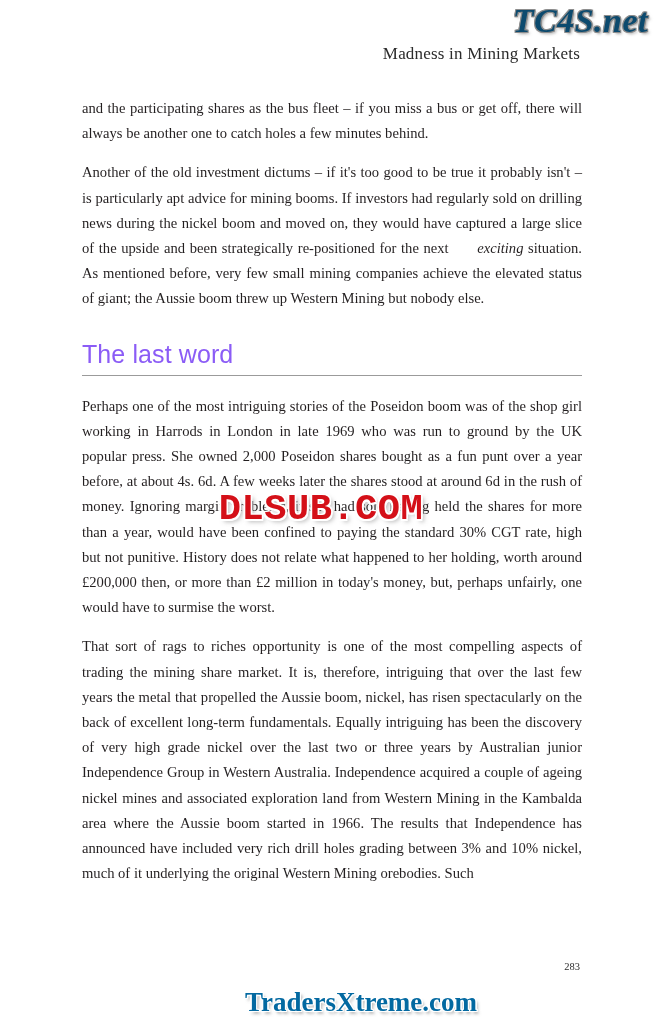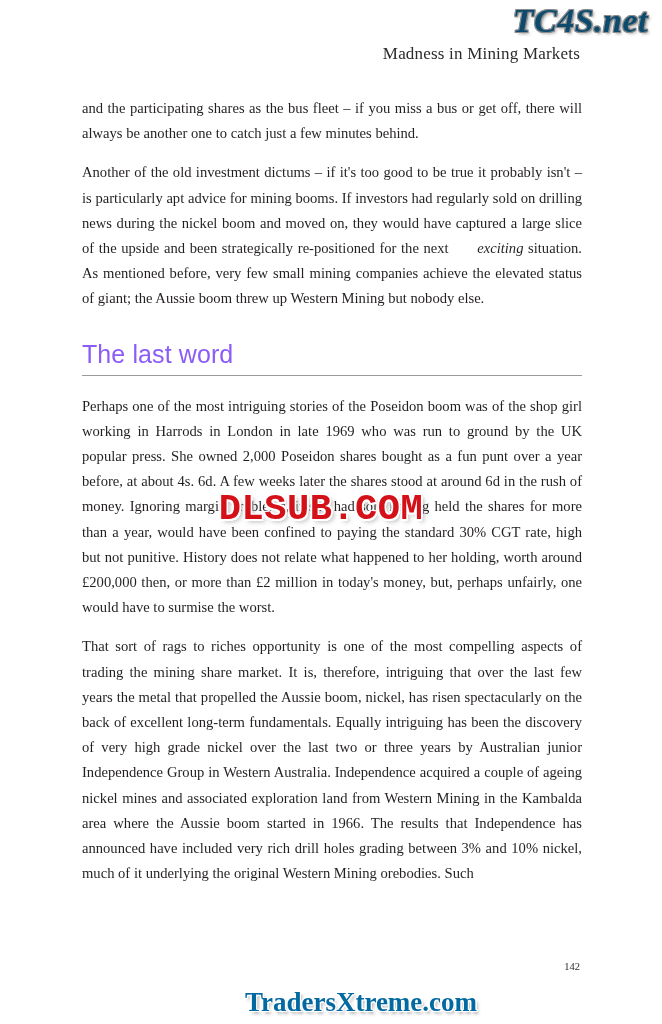--- a/index.html
+++ b/index.html
@@ -143,32 +143,32 @@
 <div class="page">
 
   <div class="header">
     <div class="running-head">Madness in Mining Markets</div>
   </div>
 
   <div class="wm-top">TC4S.net</div>
 
   <div class="content">
 
-    <p class="body">and the participating shares as the bus fleet – if you miss a bus or get off, there will always be another one to catch just a few minutes behind.</p>
+    <p class="body">and the participating shares as the bus fleet – if you miss a bus or get off, there will always be another one to catch holes a few minutes behind.</p>
 
     <p class="body"><span>Another of the old investment dictums – if it's too good to be true it probably isn't – is particularly apt advice for mining booms. If investors had regularly sold on drilling news during the nickel boom and moved on, they would have captured a large slice of the upside and been strategically re-positioned for the next </span><em>exciting</em><span> situation. As mentioned before, very few small mining companies achieve the elevated status of giant; the Aussie boom threw up Western Mining but nobody else.</span></p>
 
     <h2 class="section-heading">The last word</h2>
     <hr class="heading-rule">
 
     <p class="body">Perhaps one of the most intriguing stories of the Poseidon boom was of the shop girl working in Harrods in London in late 1969 who was run to ground by the UK popular press. She owned 2,000 Poseidon shares bought as a fun punt over a year before, at about 4s. 6d. A few weeks later the shares stood at around 6d in the rush of money. Ignoring margin problems, if she had sold having held the shares for more than a year, would have been confined to paying the standard 30% CGT rate, high but not punitive. History does not relate what happened to her holding, worth around £200,000 then, or more than £2 million in today's money, but, perhaps unfairly, one would have to surmise the worst.</p>
 
     <p class="body">That sort of rags to riches opportunity is one of the most compelling aspects of trading the mining share market. It is, therefore, intriguing that over the last few years the metal that propelled the Aussie boom, nickel, has risen spectacularly on the back of excellent long-term fundamentals. Equally intriguing has been the discovery of very high grade nickel over the last two or three years by Australian junior Independence Group in Western Australia. Independence acquired a couple of ageing nickel mines and associated exploration land from Western Mining in the Kambalda area where the Aussie boom started in 1966. The results that Independence has announced have included very rich drill holes grading between 3% and 10% nickel, much of it underlying the original Western Mining orebodies. Such</p>
 
   </div>
 
   <div class="wm-mid">DLSUB.COM</div>
 
-  <div class="page-number">142</div>
+  <div class="page-number">283</div>
 
   <div class="wm-bottom">TradersXtreme.com</div>
 
 </div>
 
 </body></html>

